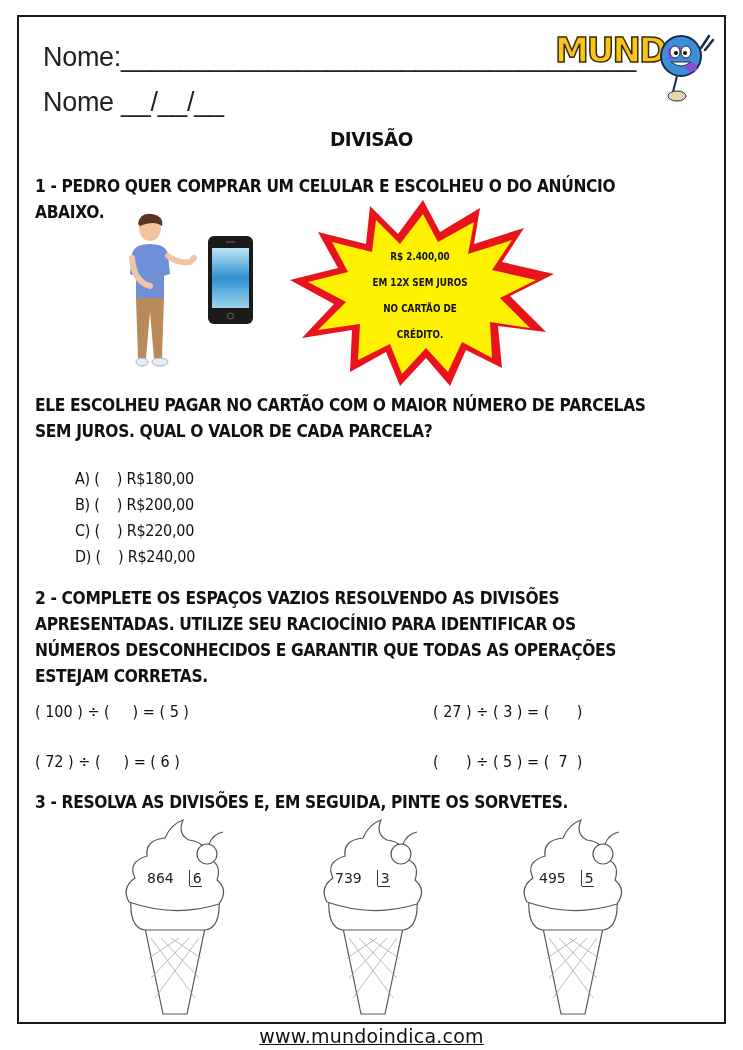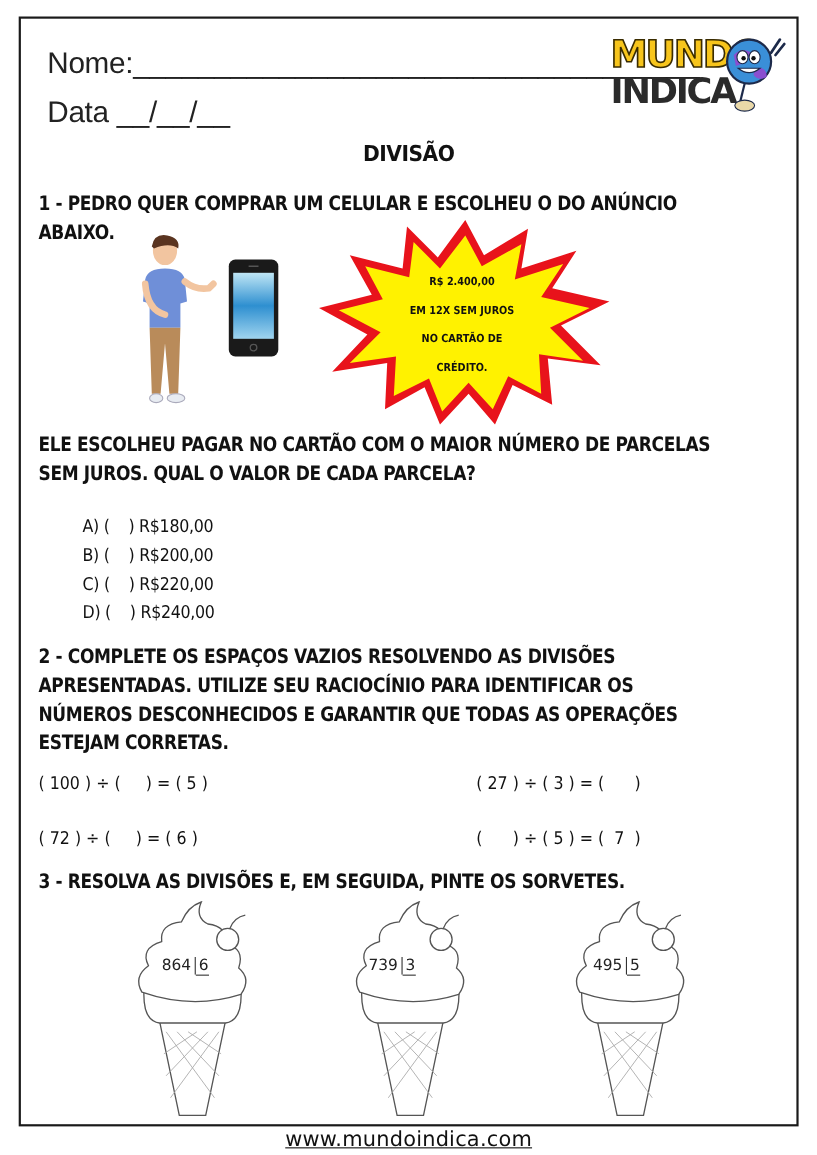--- a/index.html
+++ b/index.html
@@ -16,35 +16,34 @@
   .opt { left: 35px; font-size: 16px; line-height: 26px; font-family: "DejaVu Sans", sans-serif; letter-spacing: -0.3px; margin-left: 40px; }
   .opt div { transform-origin: left center; transform: scaleX(0.9); white-space: pre; }
   .eq { font-size: 16px; font-family: "DejaVu Sans", sans-serif; white-space: pre; transform-origin: left center; transform: scaleX(0.9); }
   .logo { left: 555px; top: 32px; width: 160px; height: 72px; }
   .logo .mundo { position: absolute; left: 0; top: 0; font-family: "DejaVu Sans", sans-serif; font-weight: bold; font-size: 34px; color: #f7c51c; -webkit-text-stroke: 1.5px #3a2c00; letter-spacing: -2px; line-height: 36px; }
   .logo .indica { position: absolute; left: 0; top: 34px; font-family: "DejaVu Sans", sans-serif; font-weight: bold; font-size: 32px; color: #2b2b2b; letter-spacing: -2px; line-height: 34px; }
   .badge-text { left: 320px; top: 244px; width: 200px; text-align: center; font-weight: bold; font-size: 10px; line-height: 26px; color: #111; font-family: "DejaVu Sans", sans-serif; }
   .badge-text div { transform: scaleX(0.88); white-space: nowrap; }
   .icecream { width: 120px; height: 200px; }
   .div-problem { position: absolute; font-family: "DejaVu Sans", sans-serif; font-size: 14px; color: #222; }
-  .div-problem .dividend { display: inline-block; padding-right: 3px; border-right: 1px solid #333; }
+  .div-problem .dividend { display: inline-block; padding-right: 15px; border-right: 1px solid #333; }
   .div-problem .divisor { display: inline-block; padding-left: 3px; border-bottom: 1px solid #333; }
   .footer { left: 0; width: 743px; top: 1025px; text-align: center; font-family: "DejaVu Sans", sans-serif; font-size: 19px; color: #111; letter-spacing: 0.2px; text-decoration: underline; }
 </style>
 </head>
 <body>
 
 <div class="frame"></div>
 
 <div class="abs nome">Nome:___________________________________</div>
-<div class="abs data">Data __/__/__</div>
+<div class="abs data">Nome __/__/__</div>
 
 <div class="abs logo">
   <div class="mundo">MUNDO</div>
-  <div class="indica">INDICA</div>
   <svg style="position:absolute;left:102px;top:0;" width="60" height="72" viewBox="0 0 60 72">
     <circle cx="24" cy="24" r="20" fill="#3a8fd8" stroke="#1d2a4a" stroke-width="2"></circle>
     <path d="M10 18 Q18 10 26 16 Q22 26 12 28 Z" fill="#8a4fd0"></path>
     <path d="M30 30 Q40 28 40 38 Q32 42 28 36 Z" fill="#8a4fd0"></path>
     <ellipse cx="18" cy="20" rx="5" ry="6" fill="#fff" stroke="#1d2a4a"></ellipse>
     <ellipse cx="29" cy="20" rx="5" ry="6" fill="#fff" stroke="#1d2a4a"></ellipse>
     <circle cx="19" cy="21" r="2" fill="#111"></circle>
     <circle cx="28" cy="21" r="2" fill="#111"></circle>
     <path d="M14 30 Q24 38 34 30 Z" fill="#fff" stroke="#1d2a4a"></path>
     <path d="M44 16 L52 4 M48 18 L56 8" stroke="#1d2a4a" stroke-width="2.5" stroke-linecap="round"></path>

